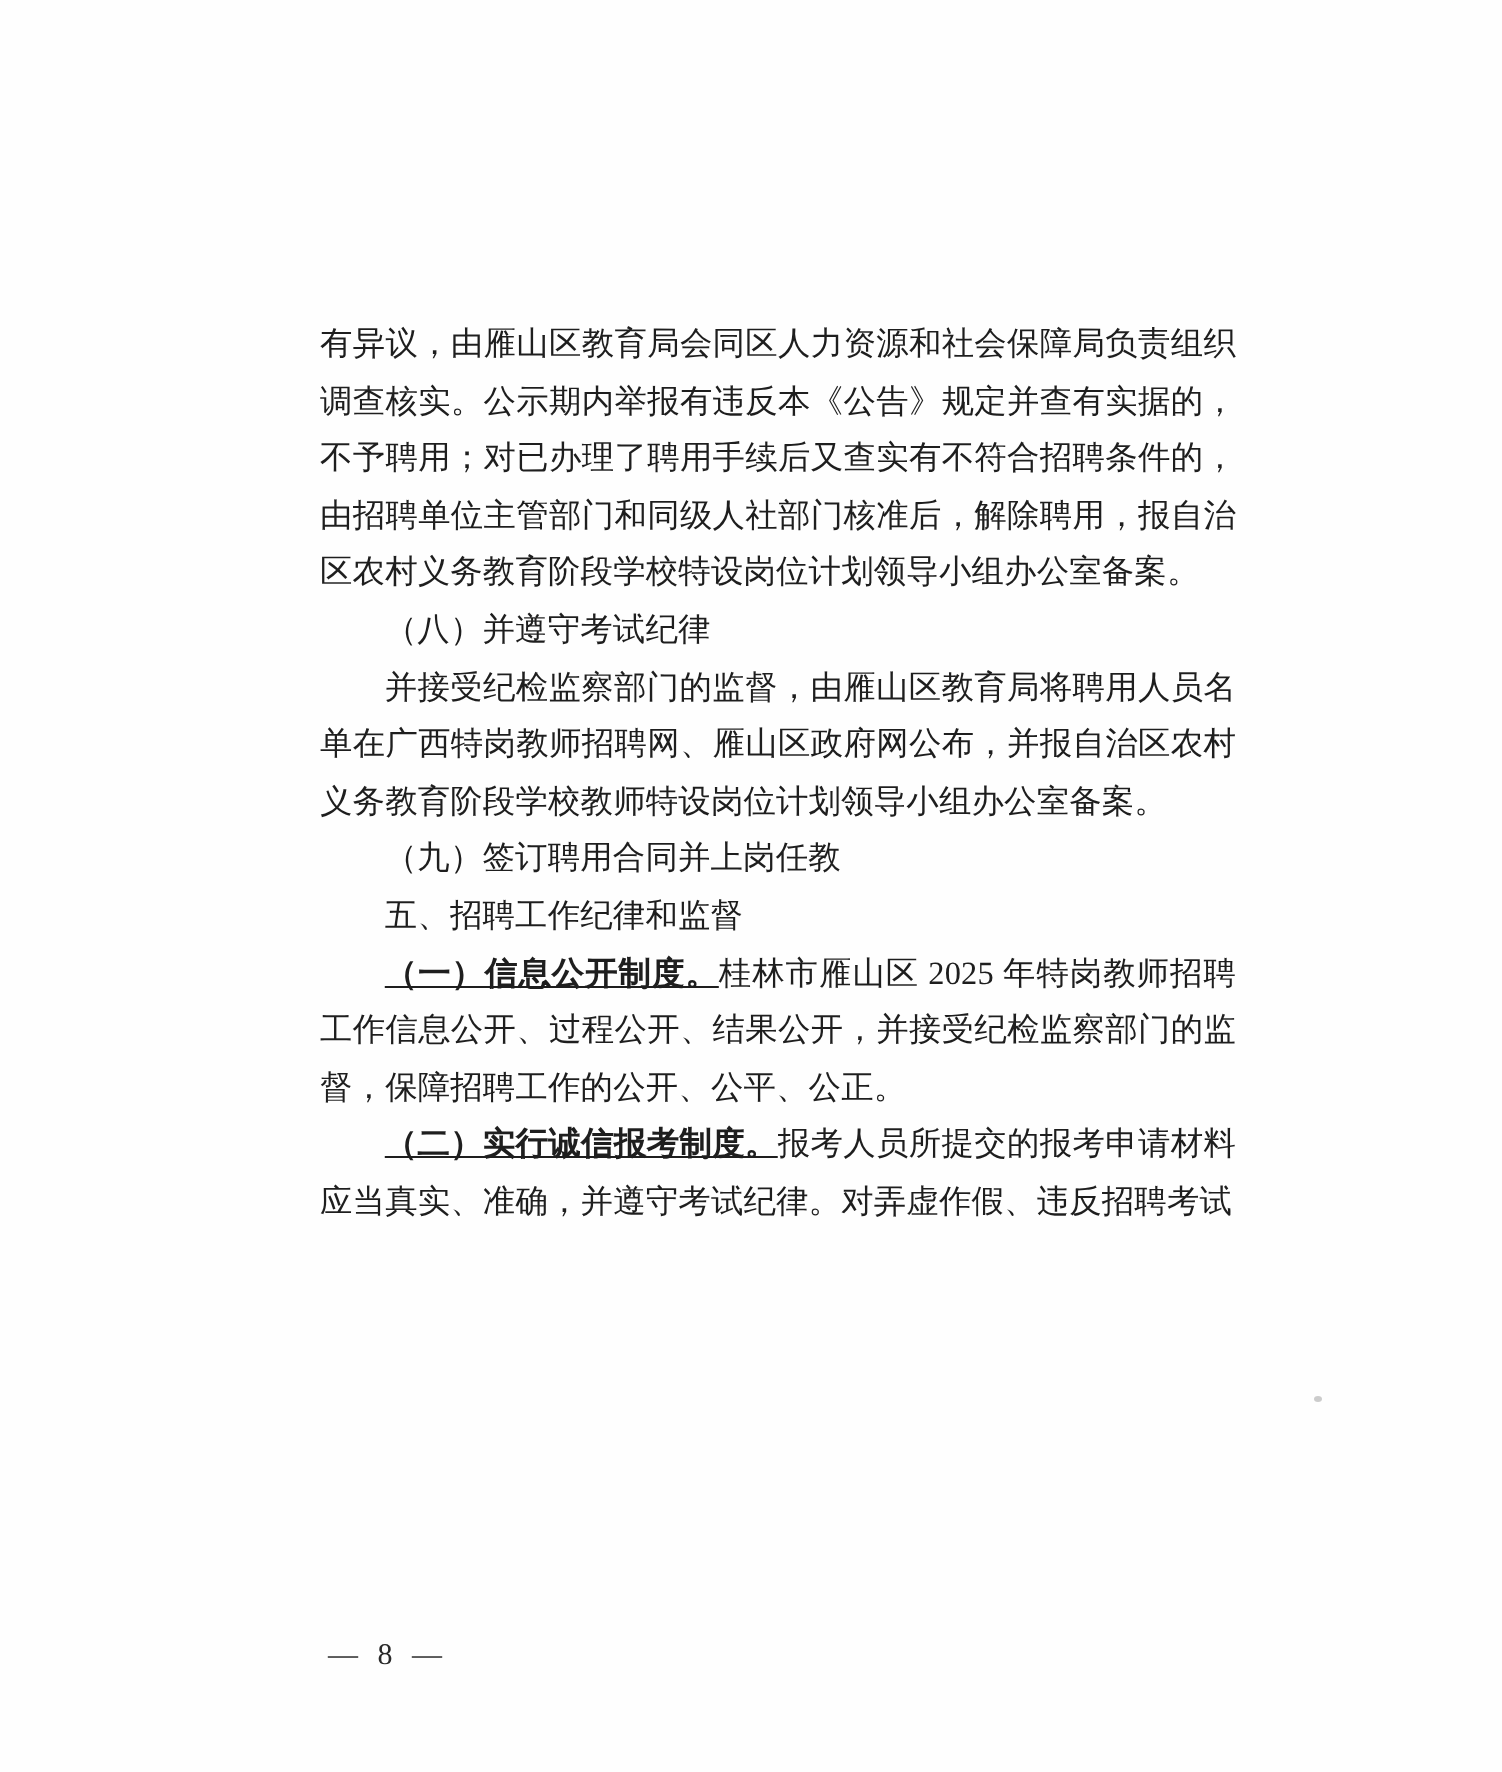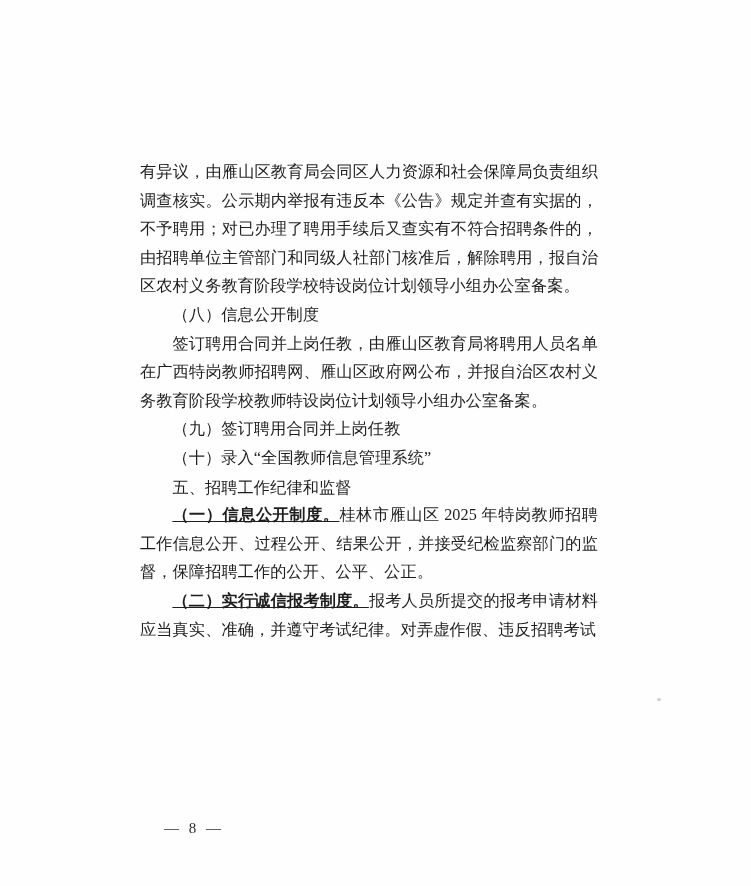--- a/index.html
+++ b/index.html
@@ -11,21 +11,21 @@
     position: relative;
     width: 751px;
     height: 886px;
     background: #fefefe;
     overflow: hidden;
     font-family: "Liberation Serif", "DejaVu Serif", serif;
     color: #1e1e1e;
   }
   .text-block {
     position: absolute;
-    left: 140px;
+    left: 160px;
     top: 158px;
     width: 458px;
   }
   .text-block p {
     margin: 0;
     font-size: 16.2px;
     line-height: 28.6px;
     text-align: justify;
     text-justify: inter-character;
     letter-spacing: 0.1px;
@@ -71,28 +71,27 @@
 </style>
 </head>
 <body>
 
 <div class="page">
 
   <div class="text-block">
 
     <p>有异议，由雁山区教育局会同区人力资源和社会保障局负责组织调查核实。公示期内举报有违反本《公告》规定并查有实据的，不予聘用；对已办理了聘用手续后又查实有不符合招聘条件的，由招聘单位主管部门和同级人社部门核准后，解除聘用，报自治区农村义务教育阶段学校特设岗位计划领导小组办公室备案。</p>
 
-    <p class="subheading">（八）信息公开制度</p>
+    <p class="subheading">（八）并遵守考试纪律</p>
 
-    <p class="indent">签订聘用合同并上岗任教，由雁山区教育局将聘用人员名单在广西特岗教师招聘网、雁山区政府网公布，并报自治区农村义务教育阶段学校教师特设岗位计划领导小组办公室备案。</p>
+    <p class="indent">并接受纪检监察部门的监督，由雁山区教育局将聘用人员名单在广西特岗教师招聘网、雁山区政府网公布，并报自治区农村义务教育阶段学校教师特设岗位计划领导小组办公室备案。</p>
 
     <p class="subheading">（九）签订聘用合同并上岗任教</p>
 
 
-    <p class="subheading">（十）录入“全国教师信息管理系统”</p>
 
 
     <p class="section-heading">五、招聘工作纪律和监督</p>
 
     <p class="indent">
       <span class="lead">（一）信息公开制度。</span><span>桂林市雁山区 2025 年特岗教师招聘工作信息公开、过程公开、结果公开，并接受纪检监察部门的监督，保障招聘工作的公开、公平、公正。</span>
     </p>
 
     <p class="indent">
       <span class="lead">（二）实行诚信报考制度。</span><span>报考人员所提交的报考申请材料应当真实、准确，并遵守考试纪律。对弄虚作假、违反招聘考试</span>

